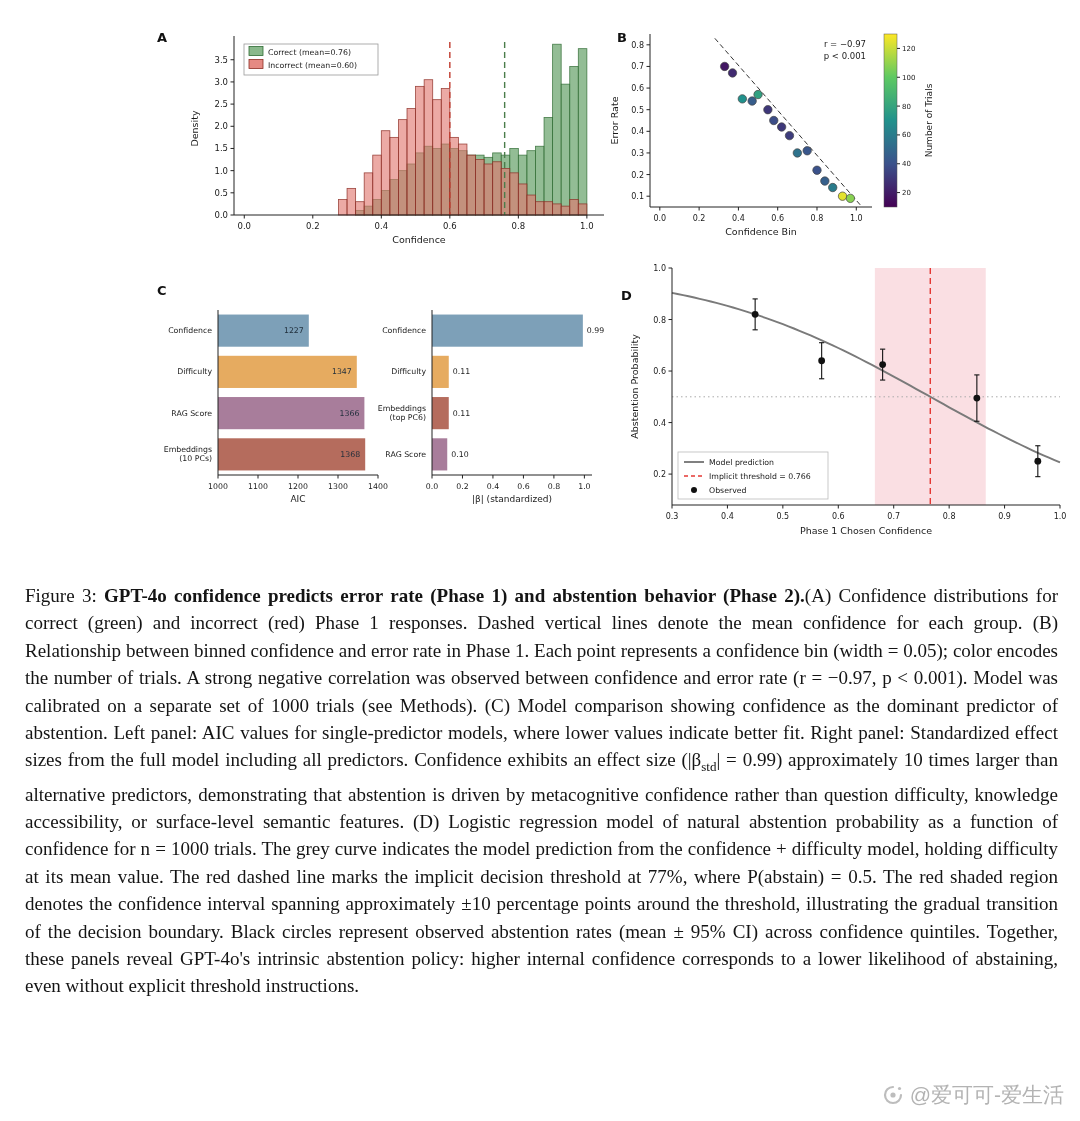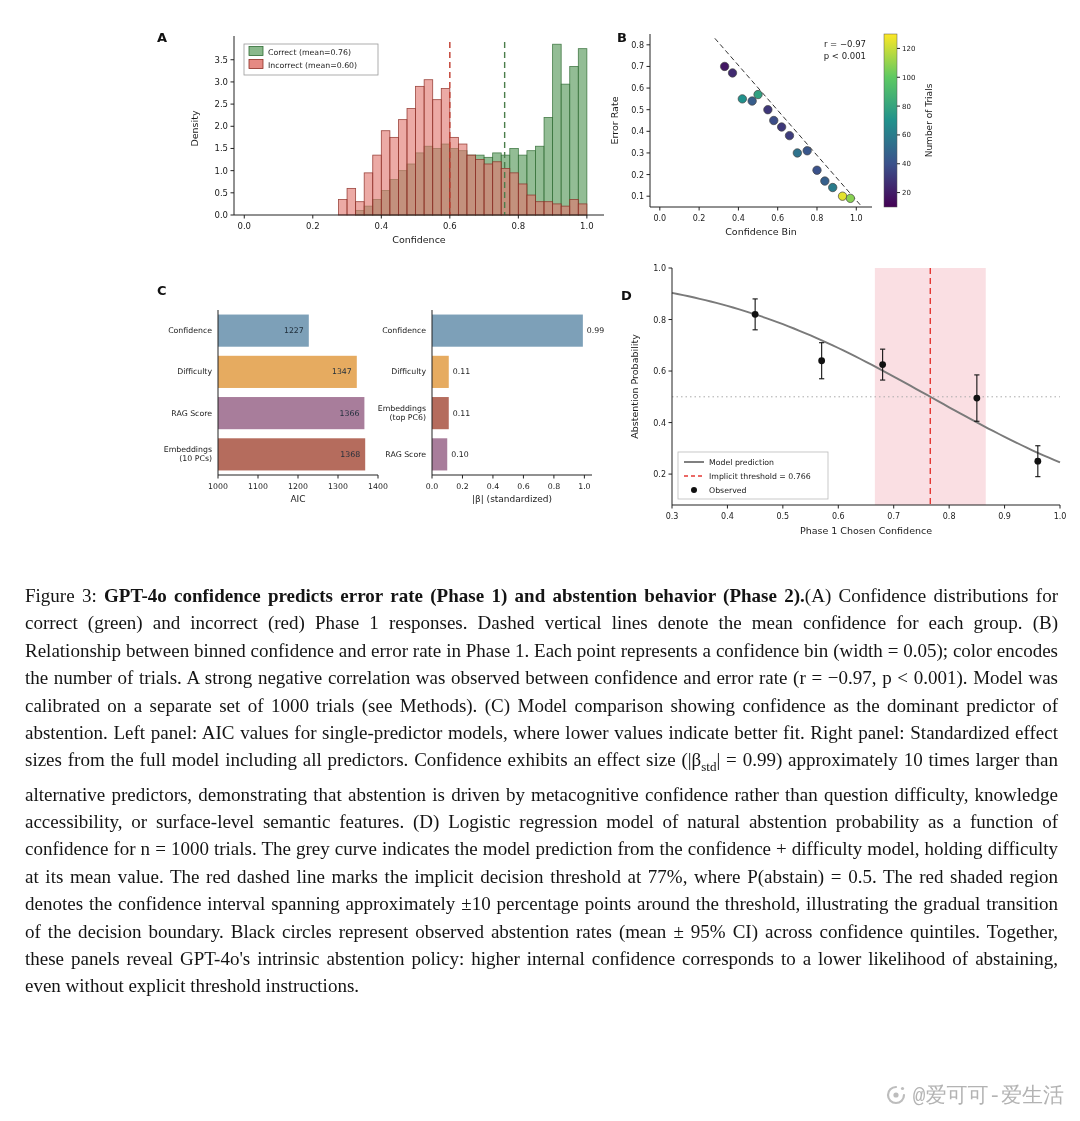--- a/index.html
+++ b/index.html
@@ -5,21 +5,21 @@
   html,body{margin:0;padding:0;background:#ffffff;}
   #page{position:relative;width:1080px;height:1121px;background:#fff;overflow:hidden;font-family:"DejaVu Sans",sans-serif;}
   .panel{position:absolute;}
   .panel-letter{position:absolute;font-family:"DejaVu Sans",sans-serif;font-weight:bold;font-size:13px;color:#111;}
   svg text{font-family:"DejaVu Sans",sans-serif;}
   #caption{position:absolute;left:25px;top:582px;width:1033px;font-family:Liberation Serif, serif;
            font-size:19px;line-height:27.4px;color:#141414;text-align:justify;}
   #caption b{font-weight:bold;}
   #caption sub{font-size:13px;}
   #watermark{position:absolute;right:16px;bottom:12px;display:flex;align-items:center;gap:5px;
-             color:#b3b3b3;font-size:21px;font-family:Liberation Mono, monospace;}
+             color:#b3b3b3;font-size:21px;font-family:Liberation Sans, sans-serif;}
   .wm-icon{display:inline-flex;align-items:center;}
 </style>
 </head>
 <body>
 
 <div id="page">
 
   <div class="panel-letter" style="left:157px;top:30px">A</div>
   <div class="panel-letter" style="left:617px;top:30px">B</div>
   <div class="panel-letter" style="left:157px;top:283px">C</div>

